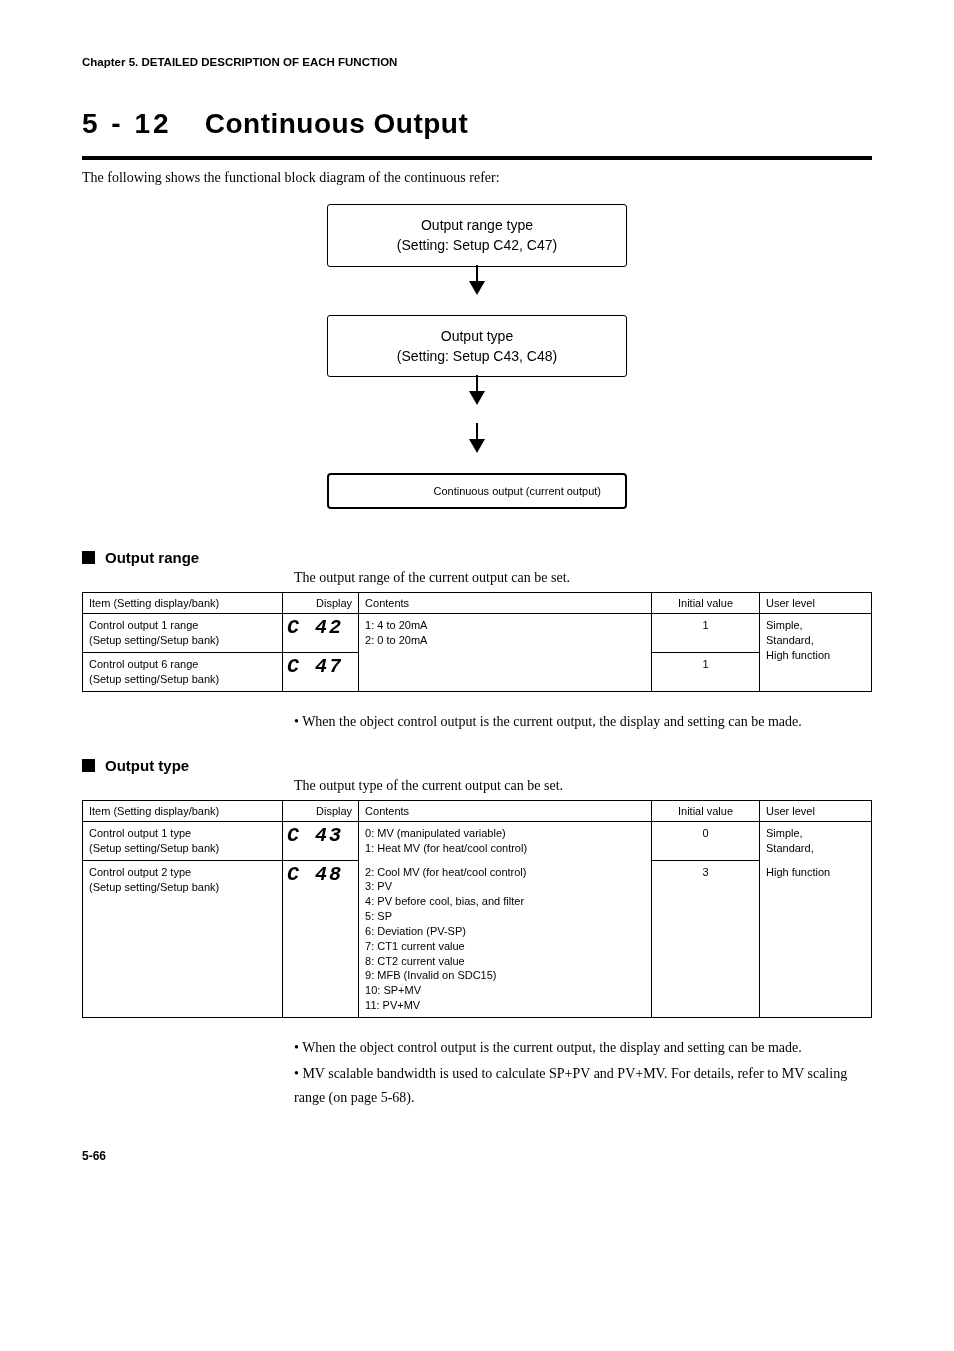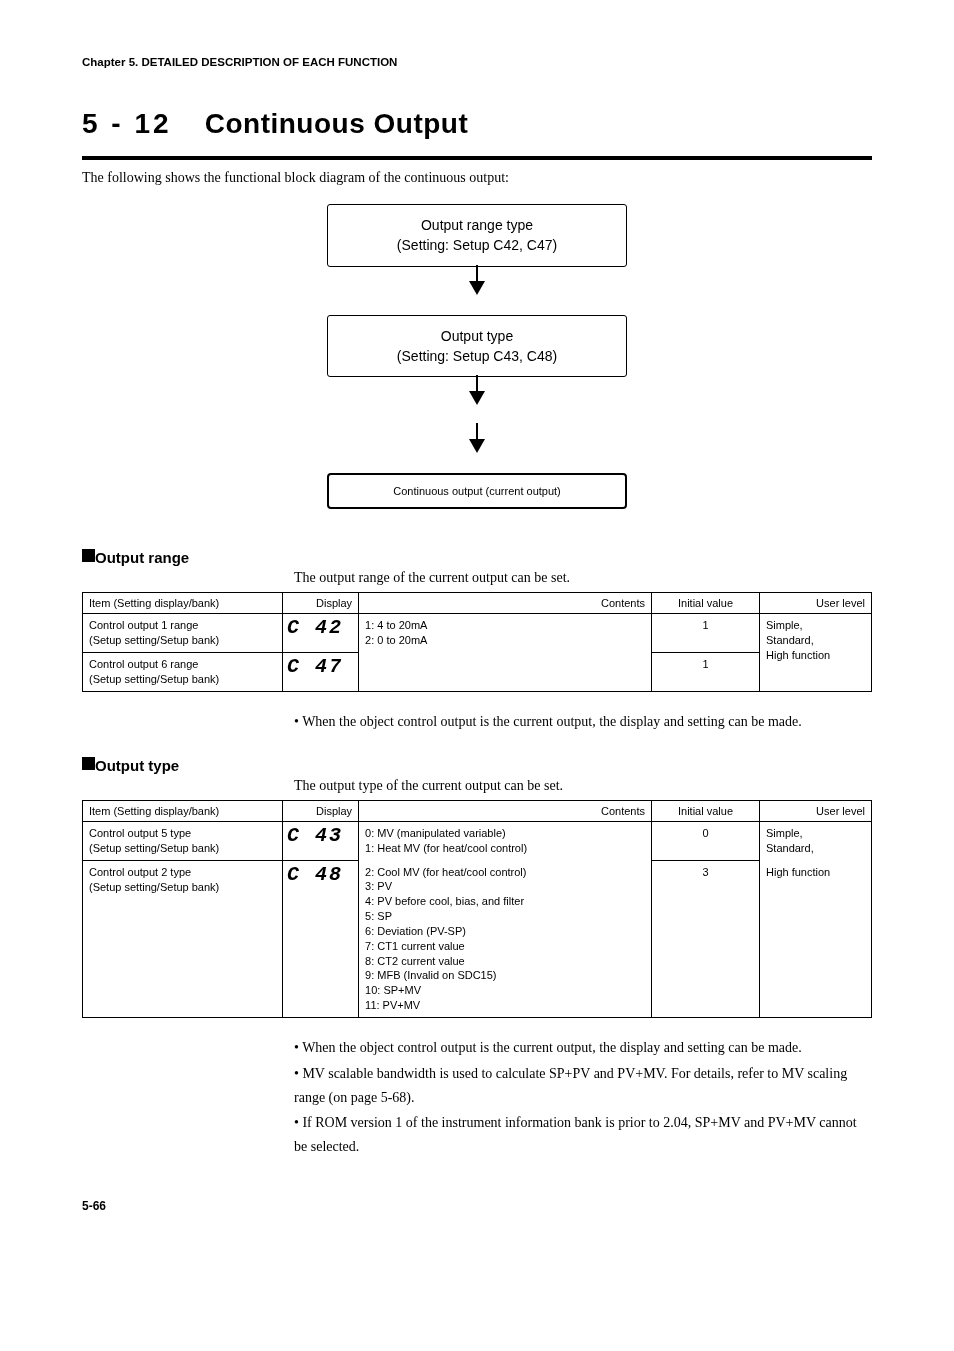--- a/index.html
+++ b/index.html
@@ -43,22 +43,22 @@
     .diagram-box {
       border: 1.5px solid #000;
       padding: 10px 8px;
       text-align: center;
       font-size: 14px;
       line-height: 1.45;
       border-radius: 3px;
     }
     .diagram-final {
       border: 2.5px solid #000;
-      padding: 10px 8px;
-      text-align: center;
+      padding: 10px 24px;
+      text-align: right;
       font-size: 11px;
       border-radius: 4px;
     }
     .arrow-wrap {
       display: flex;
       justify-content: center;
       align-items: center;
       height: 48px;
     }
     .arrow {
@@ -79,21 +79,22 @@
       content: '';
       position: absolute;
       left: -8px;
       top: -10px;
       border-left: 8px solid transparent;
       border-right: 8px solid transparent;
       border-top: 14px solid #000;
     }
     .section-head {
       display: flex;
-      align-items: flex-start;
+      align-items: center;
+      gap: 10px;
       margin-bottom: 4px;
     }
     .square {
       width: 13px;
       height: 13px;
       background: #000;
       flex-shrink: 0;
     }
     .section-title {
       font-size: 15px;
@@ -108,21 +109,21 @@
     table {
       border-collapse: collapse;
       width: 100%;
       font-size: 11px;
       margin-bottom: 18px;
     }
     th {
       font-weight: normal;
       padding: 4px 6px;
       border: 1px solid #000;
-      text-align: right;
+      text-align: left;
     }
     td {
       padding: 4px 6px;
       border: 1px solid #000;
       vertical-align: top;
       line-height: 1.35;
     }
     .col-item { width: 200px; }
     .col-disp { width: 62px; text-align: center; padding-left: 33px; }
     .col-cont { width: auto; }
@@ -157,21 +158,21 @@
 </head>
 <body>
 
 <div class="chapter-header">Chapter 5. DETAILED DESCRIPTION OF EACH FUNCTION</div>
 
 <div class="main-title">
   <span class="num">5  -  12</span>&nbsp;&nbsp;&nbsp;&nbsp;<span>Continuous Output</span>
 </div>
 <div class="title-rule"></div>
 
-<div class="intro-text">The following shows the functional block diagram of the continuous output:</div>
+<div class="intro-text">The following shows the functional block diagram of the continuous refer:</div>
 
 <div class="diagram">
   <div class="diagram-box">
     <span>Output range type</span><br>
     <span>(Setting: Setup C42, C47)</span>
   </div>
   <div class="arrow-wrap">
       <div class="arrow"></div>
     </div>
   <div class="diagram-box">
@@ -250,21 +251,21 @@
       <th class="col-item" style="text-align:left;">Item (Setting display/bank)</th>
       <th class="col-disp">Display</th>
       <th class="col-cont">Contents</th>
       <th class="col-init">Initial value</th>
       <th class="col-user">User level</th>
     </tr>
   </thead>
   <tbody>
     <tr>
       <td>
-        <span>Control output 5 type</span><br>
+        <span>Control output 1 type</span><br>
         <span>(Setup setting/Setup bank)</span>
       </td>
       <td class="seg-display">C  43</td>
       <td class="no-bottom-border">
         <span>0: MV (manipulated variable)</span><br>
         <span>1: Heat MV (for heat/cool control)</span>
       </td>
       <td class="center">0</td>
       <td class="no-bottom-border">
         <span>Simple,</span><br>
@@ -293,16 +294,15 @@
       <td class="no-top-border" style="vertical-align:top;">
         <span>High function</span>
       </td>
     </tr>
   </tbody>
 </table>
 
 <div class="notes">
   <div class="bullet">• When the object control output is the current output, the display and setting can be made.</div>
   <div class="bullet">• MV scalable bandwidth is used to calculate SP+PV and PV+MV. For details, refer to MV scaling range (on page 5-68).</div>
-  <div class="bullet">• If ROM version 1 of the instrument information bank is prior to 2.04, SP+MV and PV+MV cannot be selected.</div>
 </div>
 
 <div class="page-num">5-66</div>
 
 </body></html>

